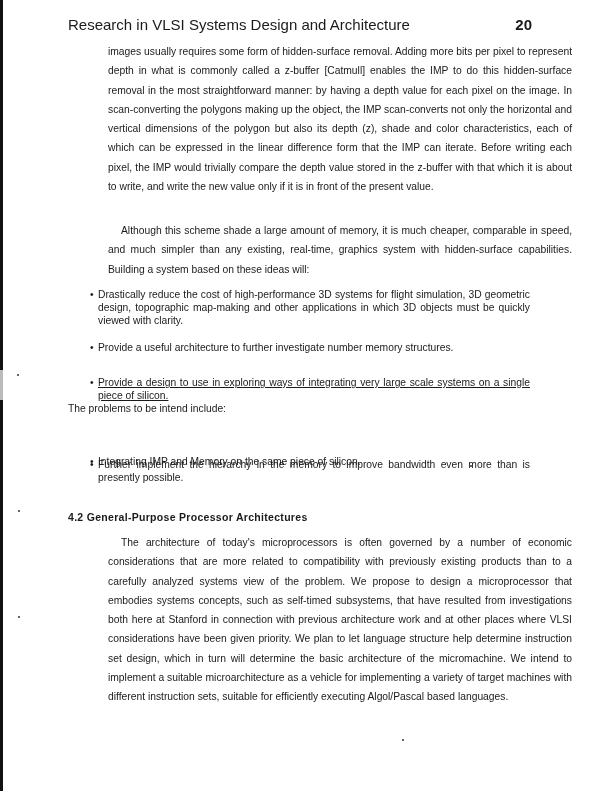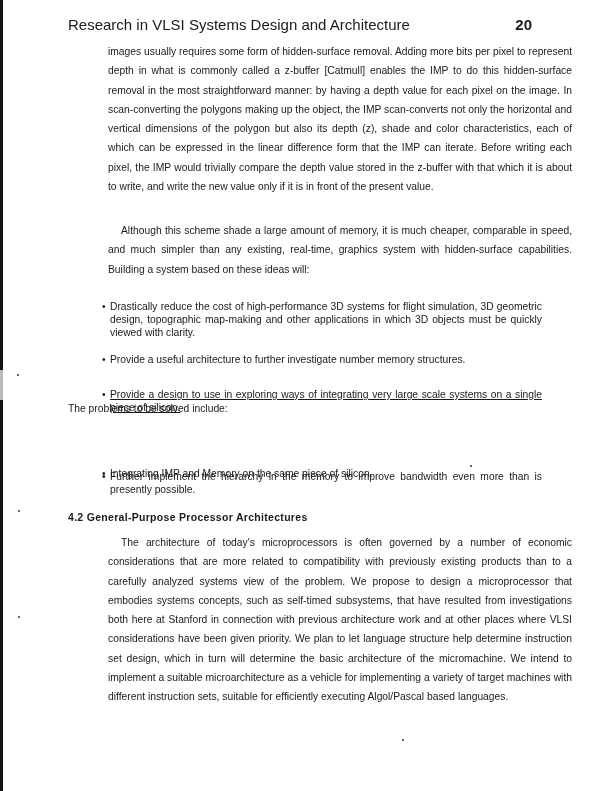--- a/index.html
+++ b/index.html
@@ -6,21 +6,21 @@
   body {
     width: 612px; height: 791px; background: #ffffff; position: relative; overflow: hidden;
     font-family: "Liberation Sans", sans-serif; color: #1a1a1a;
   }
   .left-edge { position: absolute; left: 0; top: 0; width: 3px; height: 791px; background: #111; }
   .left-edge-gap { position: absolute; left: 0; top: 370px; width: 3px; height: 30px; background: #bbb; }
   .header { position: absolute; top: 16px; left: 68px; width: 464px; font-size: 15px; display: flex; justify-content: space-between; }
   .header .num { font-weight: bold; }
   .para { position: absolute; left: 68px; width: 464px; font-size: 10.3px; line-height: 19.3px; text-align: justify; text-align-last: left; margin-left: 40px; }
   .para.indent { text-indent: 13px; }
-  .bullets { position: absolute; left: 90px; width: 440px; font-size: 10.3px; margin: 12px; padding: 0; list-style: none; }
+  .bullets { position: absolute; left: 90px; width: 440px; font-size: 10.3px; margin: 0; padding: 0; list-style: none; }
   .bullets li { line-height: 13px; text-align: justify; text-align-last: left; padding-left: 8px; text-indent: -8px; }
   .bullets li::before { content: "\2022"; display: inline-block; width: 8px; text-indent: 0; }
   .line { position: absolute; left: 68px; font-size: 10.3px; }
   .heading { position: absolute; left: 68px; font-size: 10.5px; font-weight: bold; letter-spacing: 0.3px; text-align: right; }
   .speck { position: absolute; width: 2px; height: 2px; background: #333; border-radius: 1px; }
 </style>
 </head>
 <body>
 
 <div class="left-edge"></div>
@@ -38,21 +38,21 @@
 <ul class="bullets" style="top:288px;">
   <li>Drastically reduce the cost of high-performance 3D systems for flight simulation, 3D geometric design, topographic map-making and other applications in which 3D objects must be quickly viewed with clarity.</li>
 </ul>
 <ul class="bullets" style="top:341px;">
   <li>Provide a useful architecture to further investigate number memory structures.</li>
 </ul>
 <ul class="bullets" style="top:376px;text-decoration:underline;">
   <li>Provide a design to use in exploring ways of integrating very large scale systems on a single piece of silicon.</li>
 </ul>
 
-<div class="line" style="top:403px;">The problems to be solved include:</div>
+<div class="line" style="top:403px;">The problems to be intend include:</div>
 
 <ul class="bullets" style="top:455px;">
   <li>Integrating IMP and Memory on the same piece of silicon.</li>
 </ul>
 <ul class="bullets" style="top:458px;">
   <li>Further implement the hierarchy in the memory to improve bandwidth even more than is presently possible.</li>
 </ul>
 
 <div class="heading" style="top:511px;">4.2 General-Purpose Processor Architectures</div>
 

